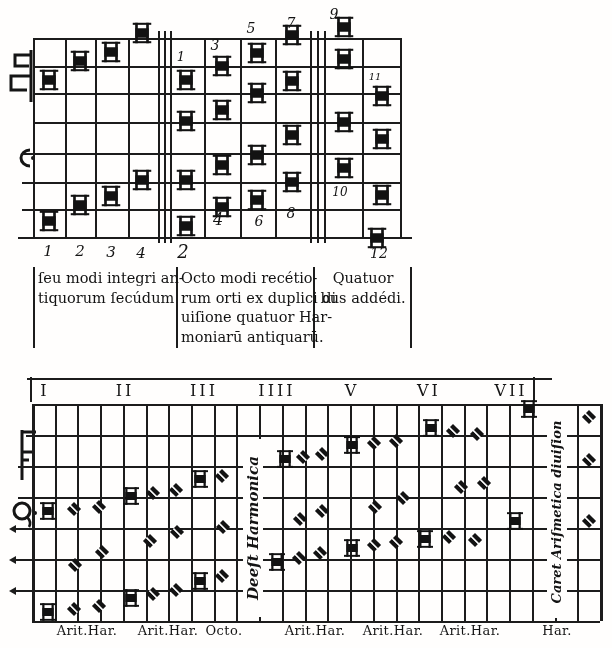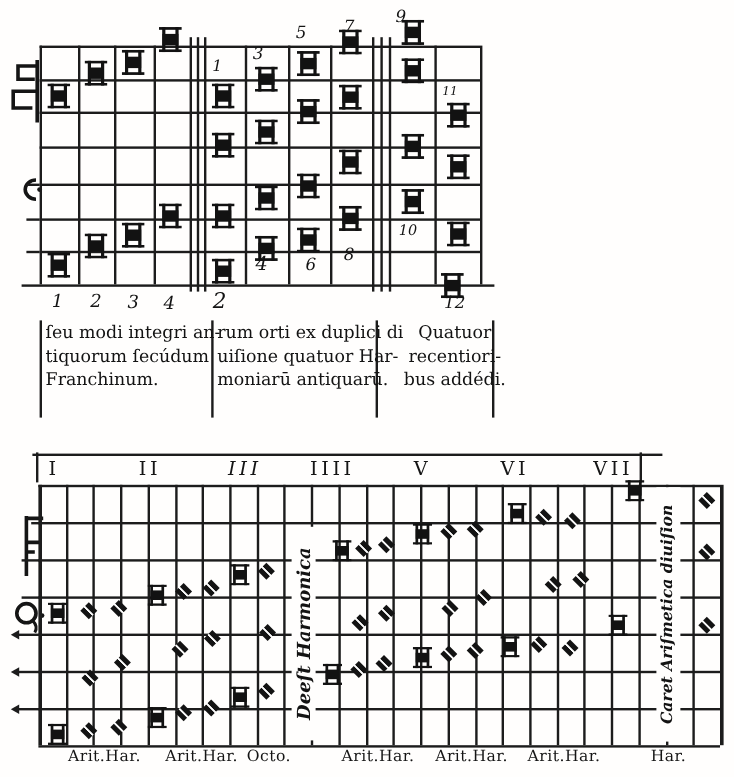--- a/index.html
+++ b/index.html
@@ -374,30 +374,29 @@
       <div class="num" style="font-size: 10px; left: 375px; top: 77px;">11</div>
       <div class="vl" style="left: 33px; top: 267px; width: 2px; height: 81px;"></div>
       <div class="vl" style="left: 176px; top: 267px; width: 2px; height: 81px;"></div>
       <div class="vl" style="left: 313px; top: 267px; width: 2px; height: 81px;"></div>
       <div class="vl" style="left: 410px; top: 267px; width: 2px; height: 81px;"></div>
     </div>
 
   <div class="tblock" style="left:38px;top:269px;width:140px;">
     <div>ſeu modi integri an-</div>
     <div>tiquorum  ſecúdum</div>
-    <div>Franchinum.</div>
   </div>
   <div class="tblock" style="left:181px;top:269px;width:132px;">
+    <div>Octo modi  recétio-</div>
     <div>rum orti ex duplici di</div>
     <div>uiſione quatuor Har-</div>
     <div>moniarū antiquarū.</div>
   </div>
-  <div class="tblock tb-center" style="left:318px;top:269px;width:90px;margin-left:16px;">
+  <div class="tblock tb-center" style="left:318px;top:269px;width:90px;">
     <div>Quatuor</div>
-    <div>recentiori-</div>
     <div>bus addédi.</div>
   </div>
 
 
   <div id="d191" style="position:absolute;left:0;top:352px;width:612px;height:296px;">
     <svg class="clef" style="left:8px;top:74px;" width="32" height="56" viewBox="0 0 32 56">
       <g stroke="#151515" stroke-width="3" fill="none">
         <path d="M14 4 V54"></path>
           <path d="M14 6 H28"></path>
           <path d="M14 26 H26"></path>
@@ -407,21 +406,21 @@
     <svg class="clef" style="left:6px;top:144px;" width="34" height="36" viewBox="0 0 34 36">
       <circle cx="16" cy="15" r="8" stroke="#151515" stroke-width="3" fill="none"></circle>
       <path d="M21 21 q5 5 2 10" stroke="#151515" stroke-width="2.5" fill="none"></path>
       <circle cx="29" cy="17" r="2" fill="#151515"></circle>
     </svg>
   <div class="hl" style="left: 27px; top: 26px; width: 525px; height: 2px;"></div>
       <div class="vl" style="left: 30px; top: 25px; width: 2px; height: 25px;"></div>
       <div class="vl" style="left: 533px; top: 25px; width: 2px; height: 25px;"></div>
       <div class="roman" style="left: 45px; top: 29px;">I</div>
       <div class="roman" style="left: 125px; top: 29px;">II</div>
-      <div class="roman" style="left: 204px; top: 29px; font-style: italic;">III</div>
+      <div class="roman" style="left: 204px; top: 29px;">III</div>
       <div class="roman" style="left: 277px; top: 29px;">IIII</div>
       <div class="roman" style="left: 352px; top: 29px;">V</div>
       <div class="roman" style="left: 429px; top: 29px;">VI</div>
       <div class="roman" style="left: 511px; top: 29px;">VII</div>
       <div class="hl" style="left: 32px; top: 52px; width: 568px; height: 2px;"></div>
       <div class="hl" style="left: 32px; top: 83px; width: 568px; height: 2px;"></div>
       <div class="hl" style="left: 32px; top: 114px; width: 568px; height: 2px;"></div>
       <div class="hl" style="left: 32px; top: 145px; width: 568px; height: 2px;"></div>
       <div class="hl" style="left: 32px; top: 176px; width: 568px; height: 2px;"></div>
       <div class="hl" style="left: 32px; top: 207px; width: 568px; height: 2px;"></div>

